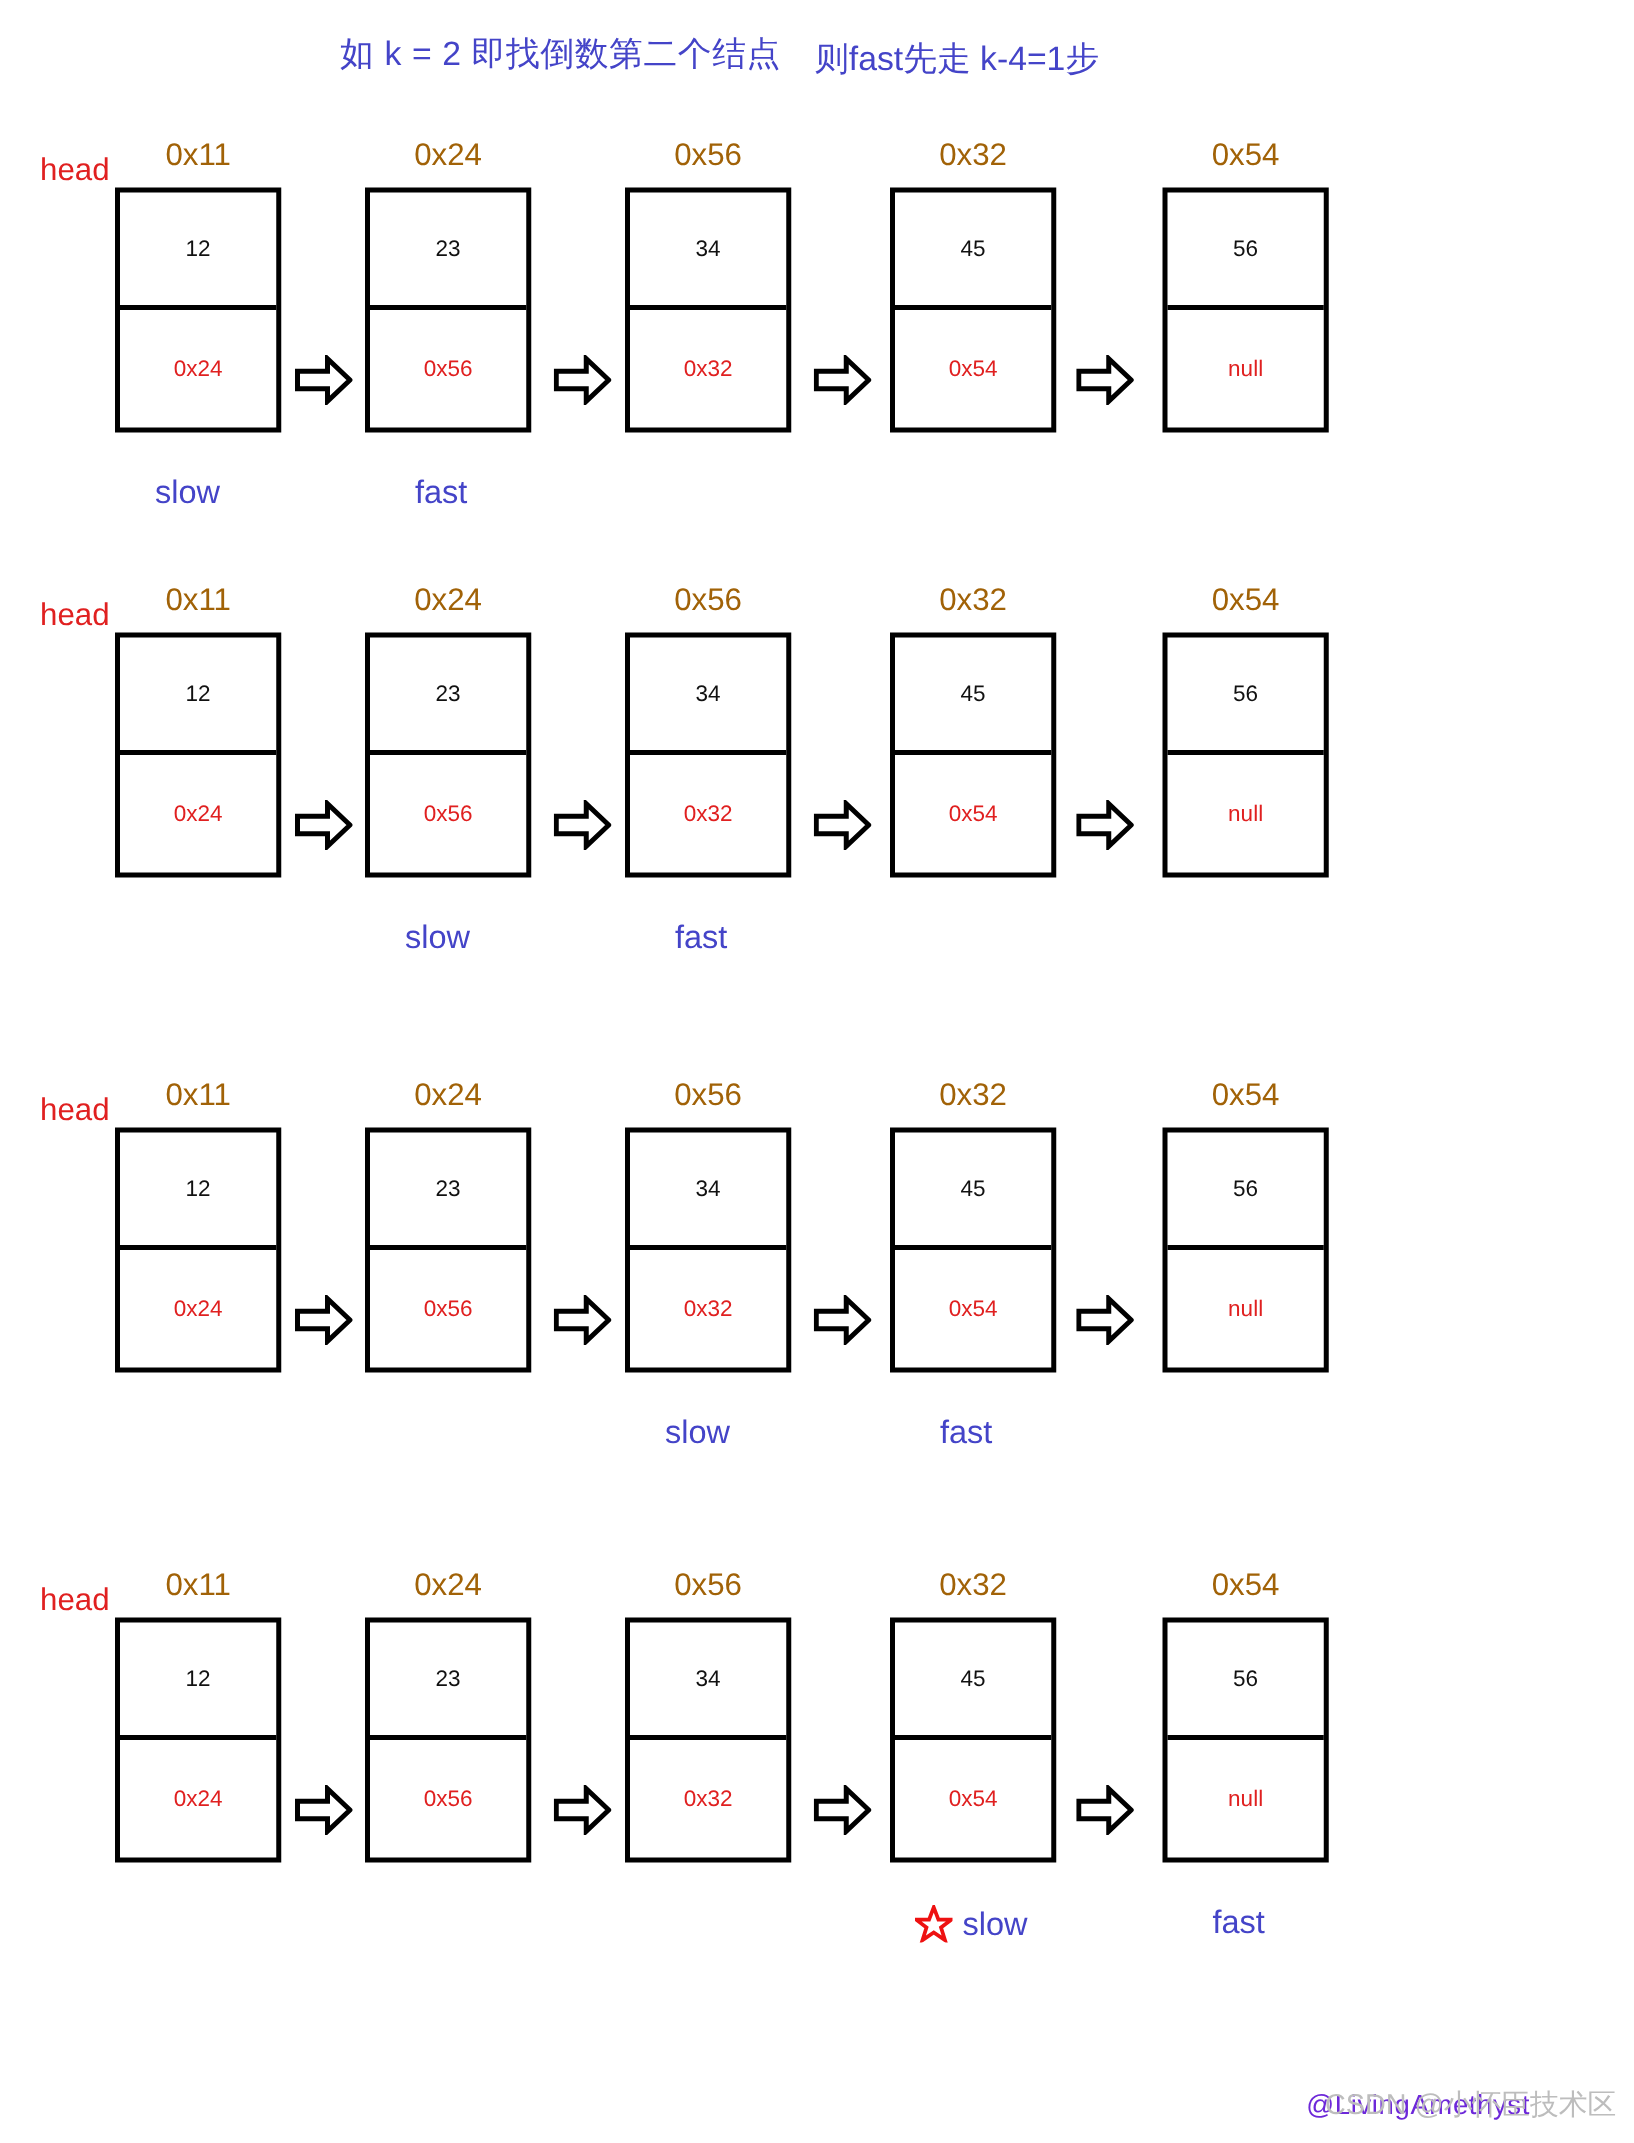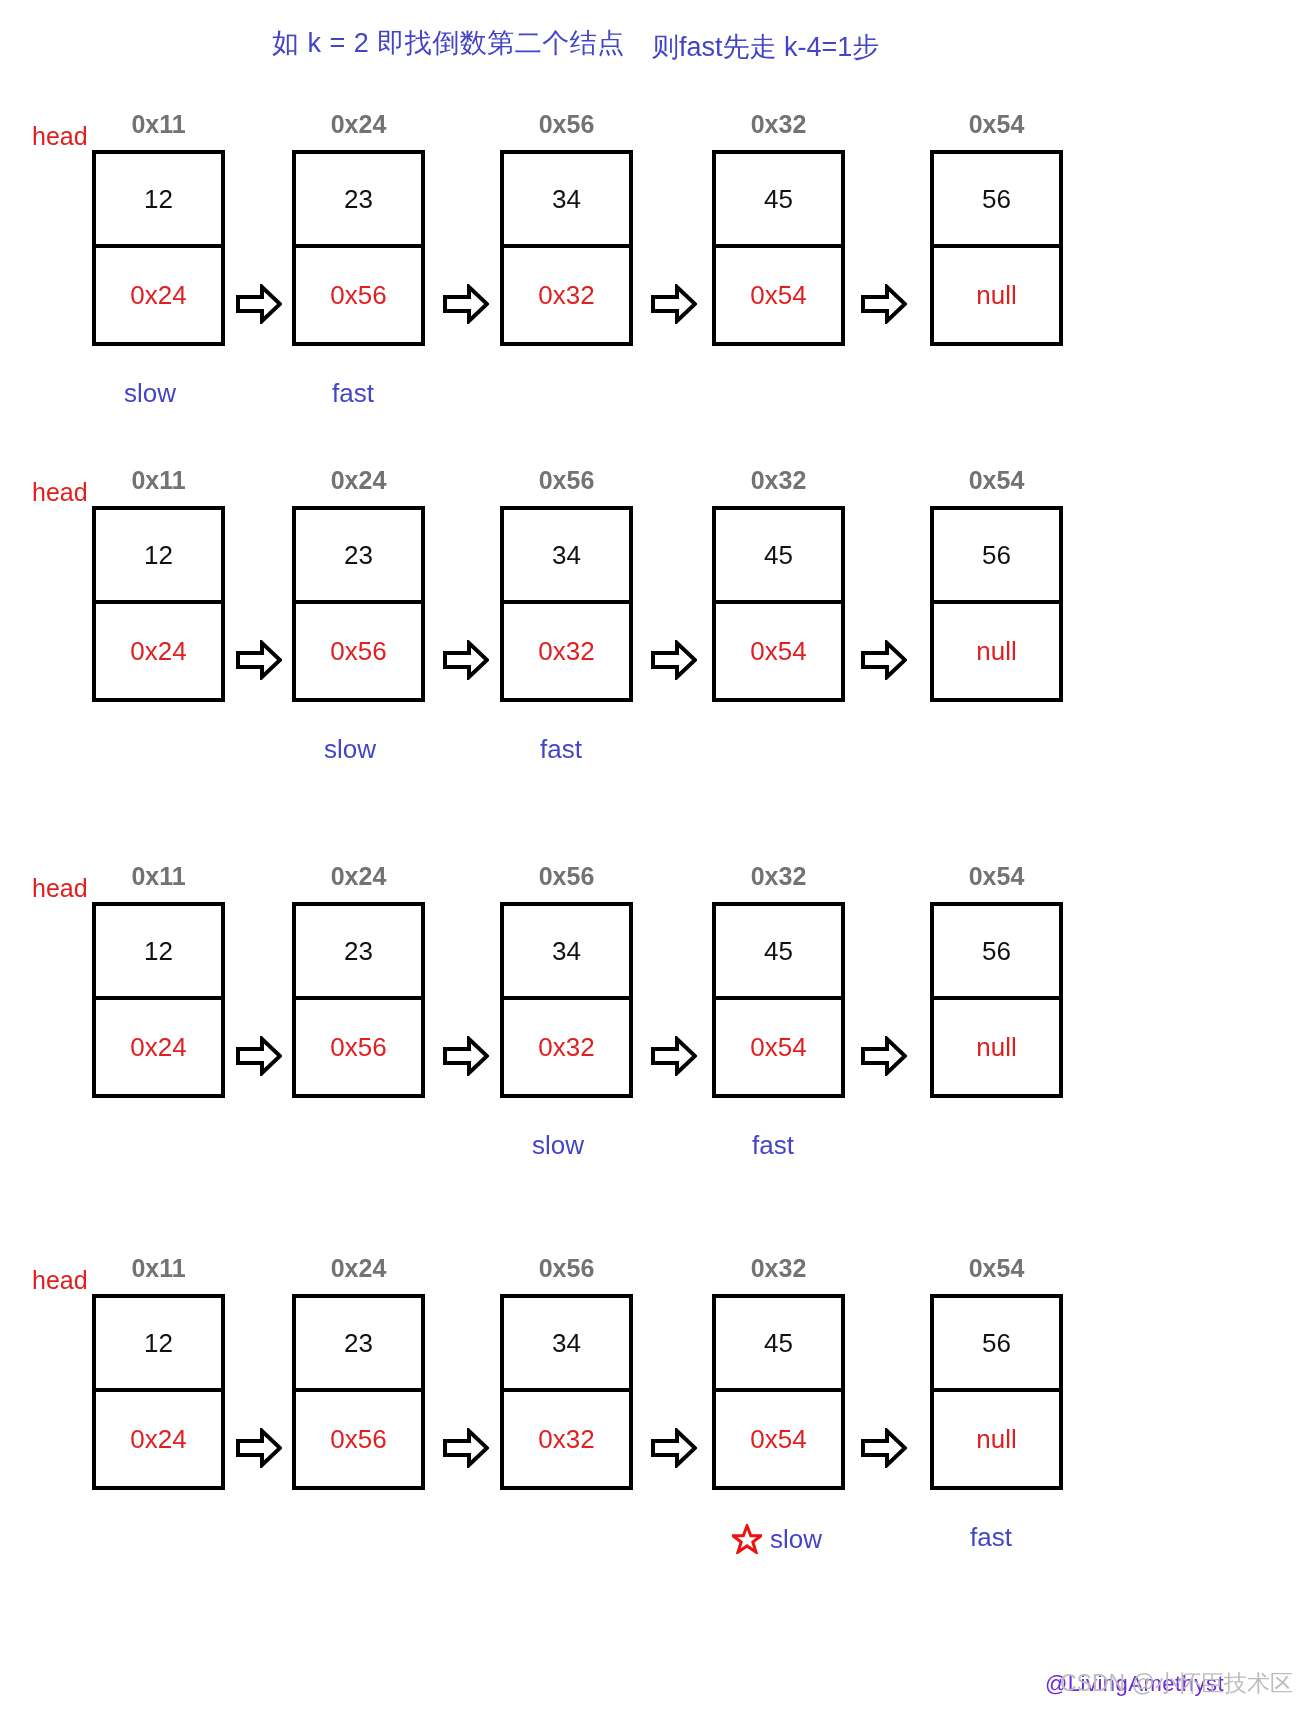--- a/index.html
+++ b/index.html
@@ -45,25 +45,24 @@
   .node {
     position: absolute;
     width: 133px;
     box-sizing: border-box;
   }
   .addr-label {
     position: absolute;
     top: 0;
     width: 133px;
     text-align: center;
-    color: #737373;
+    color: #a16207;
     font-size: 25px;
     line-height: 1;
     white-space: nowrap;
-    font-weight: bold;
   }
   .head-label {
     position: absolute;
     color: #e02020;
     font-size: 25px;
     line-height: 1;
     white-space: nowrap;
   }
   .node-box {
     position: absolute;
@@ -74,21 +73,21 @@
     border: 4px solid #000000;
     box-sizing: border-box;
     background: #ffffff;
   }
   .cell {
     height: 50%;
     box-sizing: border-box;
     display: flex;
     align-items: center;
     justify-content: center;
-    font-size: 26px;
+    font-size: 18px;
     line-height: 1;
   }
   .cell-data {
     color: #111111;
     border-bottom: 4px solid #000000;
   }
   .cell-next {
     color: #e02020;
   }
 

